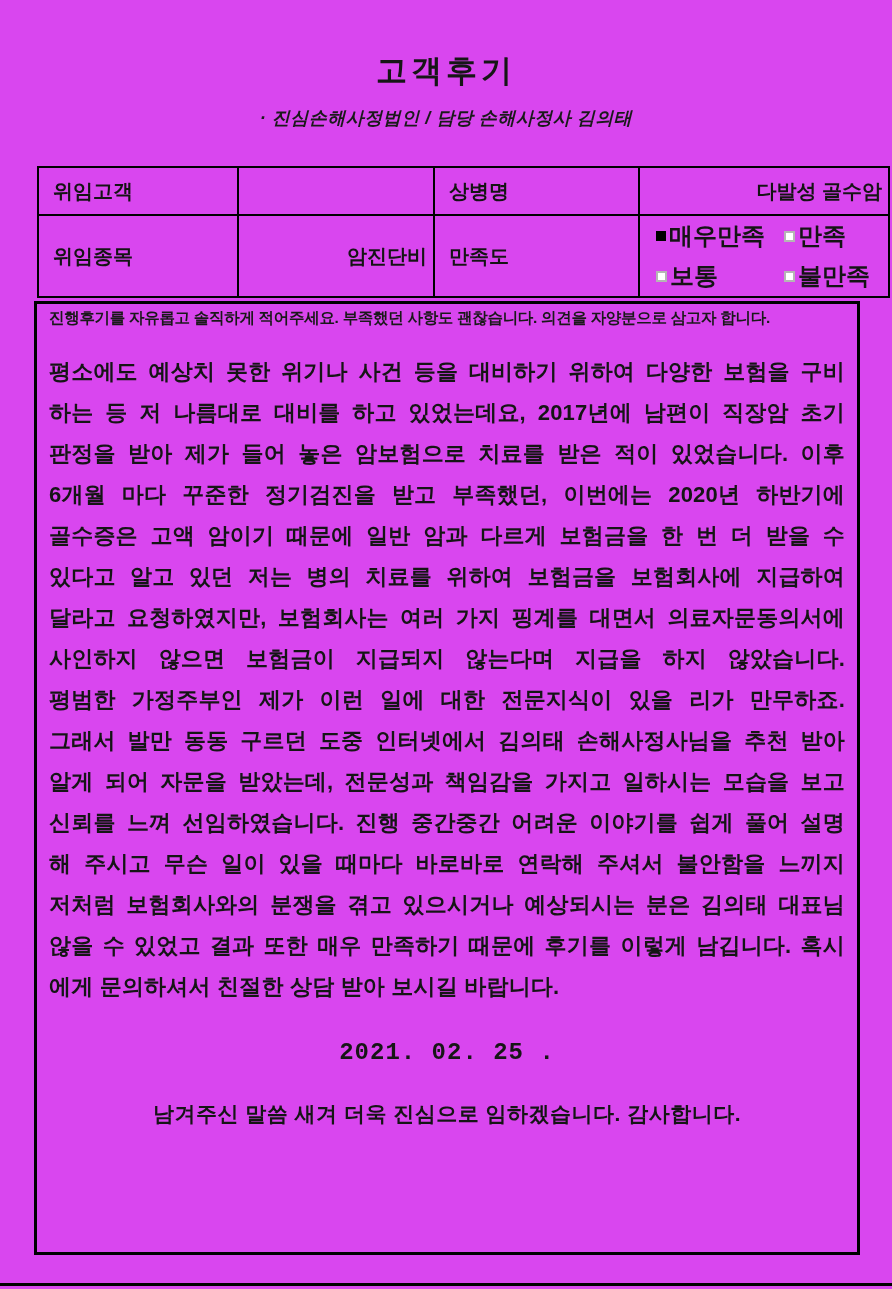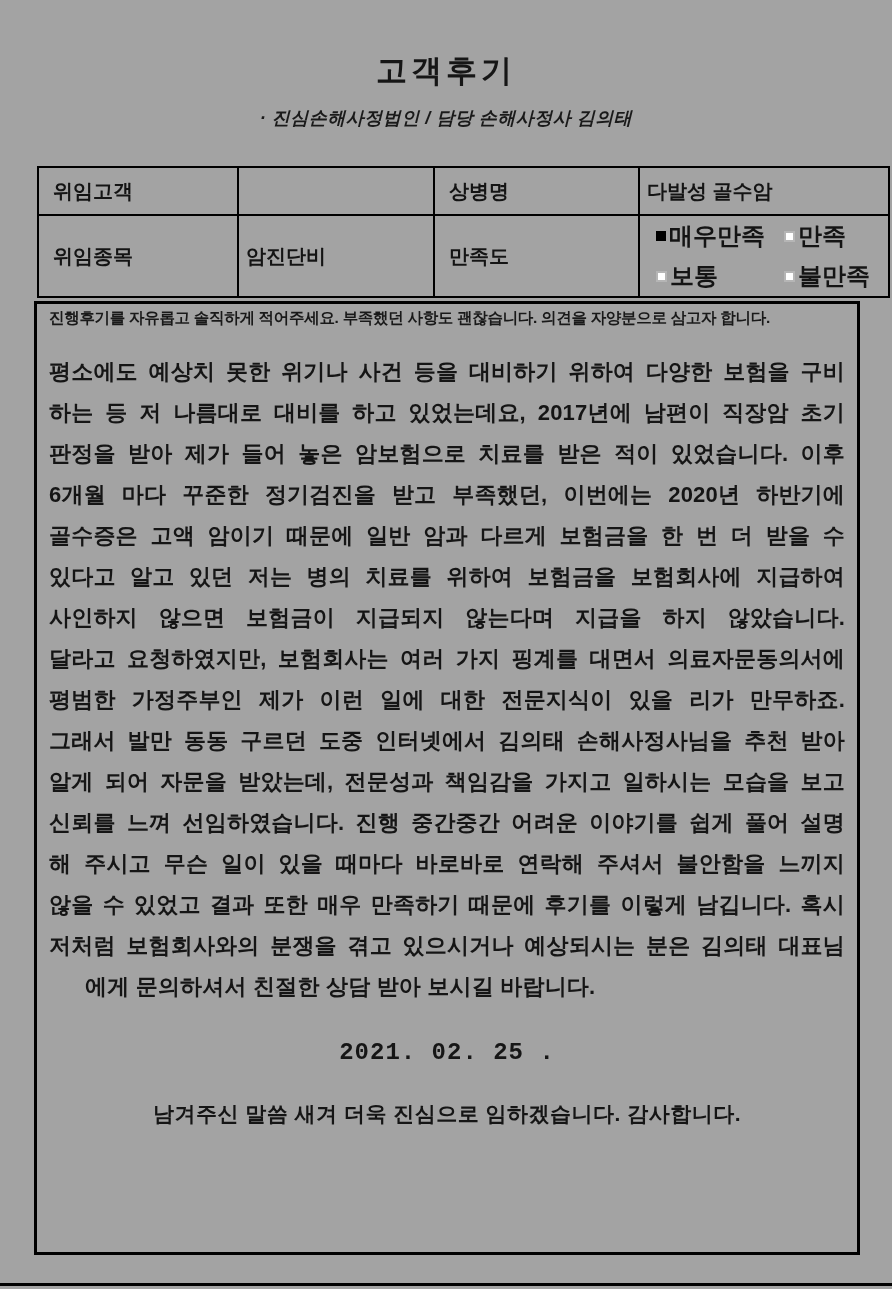--- a/index.html
+++ b/index.html
@@ -2,21 +2,21 @@
 <html><head>
 <meta charset="utf-8">
 <style>
   * { margin: 0; padding: 0; box-sizing: border-box; }
   html, body { background: #e9e9e9; }
   body { font-family: "Liberation Sans", sans-serif; }
   .page {
     position: relative;
     width: 892px;
     height: 1289px;
-    background: #a3a3a3;
+    background: #d946ef;
     color: #121212;
     overflow: hidden;
   }
   .doc-title {
     padding-top: 50px;
     text-align: center;
     font-size: 31px;
     font-weight: 800;
     letter-spacing: 4px;
     color: #161616;
@@ -44,21 +44,21 @@
     color: #141414;
     padding: 4px 6px 4px 14px;
     vertical-align: middle;
   }
   .info-table tr.row-1 td { height: 48px; }
   .info-table tr.row-2 td { height: 82px; }
   .col-1 { width: 200px; }
   .col-2 { width: 196px; }
   .col-3 { width: 205px; }
   .col-4 { width: 250px; }
-  td.cell-center { text-align: left; padding-left: 7px; margin-left: 19px; }
+  td.cell-center { text-align: right; padding-left: 7px; margin-left: 19px; }
   
   .sat-grid {
     display: grid;
     grid-template-columns: 128px auto;
     row-gap: 8px;
     padding-left: 2px;
   }
   .sat-option {
     display: inline-flex;
     align-items: center;
@@ -103,21 +103,21 @@
     line-height: 41px;
     font-size: 22px;
     font-weight: 700;
     letter-spacing: 0.2px;
     color: #151515;
     text-align: justify;
     text-align-last: justify;
     white-space: nowrap;
     overflow: hidden;
   }
-  .review-line:last-child { text-align-last: left; margin-left: 36px; }
+  .review-line:last-child { text-align-last: left; }
   .review-date {
     margin-top: 32px;
     text-align: center;
     font-family: "Liberation Mono", monospace;
     font-size: 24px;
     font-weight: 700;
     letter-spacing: 1px;
     color: #161616;
   }
   .review-closing {
@@ -183,29 +183,29 @@
 
   <div class="review-box">
     <div class="review-instruction">진행후기를 자유롭고 솔직하게 적어주세요.  부족했던 사항도 괜찮습니다. 의견을 자양분으로 삼고자 합니다.</div>
     <div class="review-lines">
         <div class="review-line">평소에도 예상치 못한 위기나 사건 등을 대비하기 위하여 다양한 보험을 구비</div>
         <div class="review-line">하는 등 저 나름대로 대비를 하고 있었는데요, 2017년에 남편이 직장암 초기</div>
         <div class="review-line">판정을 받아 제가 들어 놓은 암보험으로 치료를 받은 적이 있었습니다. 이후</div>
         <div class="review-line">6개월 마다 꾸준한 정기검진을 받고 부족했던, 이번에는 2020년 하반기에</div>
         <div class="review-line">골수증은 고액 암이기 때문에 일반 암과 다르게 보험금을 한 번 더 받을 수</div>
         <div class="review-line">있다고 알고 있던 저는 병의 치료를 위하여 보험금을 보험회사에 지급하여</div>
+        <div class="review-line">달라고 요청하였지만, 보험회사는 여러 가지 핑계를 대면서 의료자문동의서에</div>
         <div class="review-line">사인하지 않으면 보험금이 지급되지 않는다며 지급을 하지 않았습니다.</div>
-        <div class="review-line">달라고 요청하였지만, 보험회사는 여러 가지 핑계를 대면서 의료자문동의서에</div>
         <div class="review-line">평범한 가정주부인 제가 이런 일에 대한 전문지식이 있을 리가 만무하죠.</div>
         <div class="review-line">그래서 발만 동동 구르던 도중 인터넷에서 김의태 손해사정사님을 추천 받아</div>
         <div class="review-line">알게 되어 자문을 받았는데, 전문성과 책임감을 가지고 일하시는 모습을 보고</div>
         <div class="review-line">신뢰를 느껴 선임하였습니다. 진행 중간중간 어려운 이야기를 쉽게 풀어 설명</div>
         <div class="review-line">해 주시고 무슨 일이 있을 때마다 바로바로 연락해 주셔서 불안함을 느끼지</div>
+        <div class="review-line">저처럼 보험회사와의 분쟁을 겪고 있으시거나 예상되시는 분은 김의태 대표님</div>
         <div class="review-line">않을 수 있었고 결과 또한 매우 만족하기 때문에 후기를 이렇게 남깁니다. 혹시</div>
-        <div class="review-line">저처럼 보험회사와의 분쟁을 겪고 있으시거나 예상되시는 분은 김의태 대표님</div>
         <div class="review-line">에게 문의하셔서 친절한 상담 받아 보시길 바랍니다.</div>
       </div>
     <div class="review-date">2021. 02. 25 .</div>
     <div class="review-closing">남겨주신 말씀 새겨 더욱 진심으로 임하겠습니다. 감사합니다.</div>
   </div>
 
   <div class="bottom-rule"></div>
 
 </div>
 

